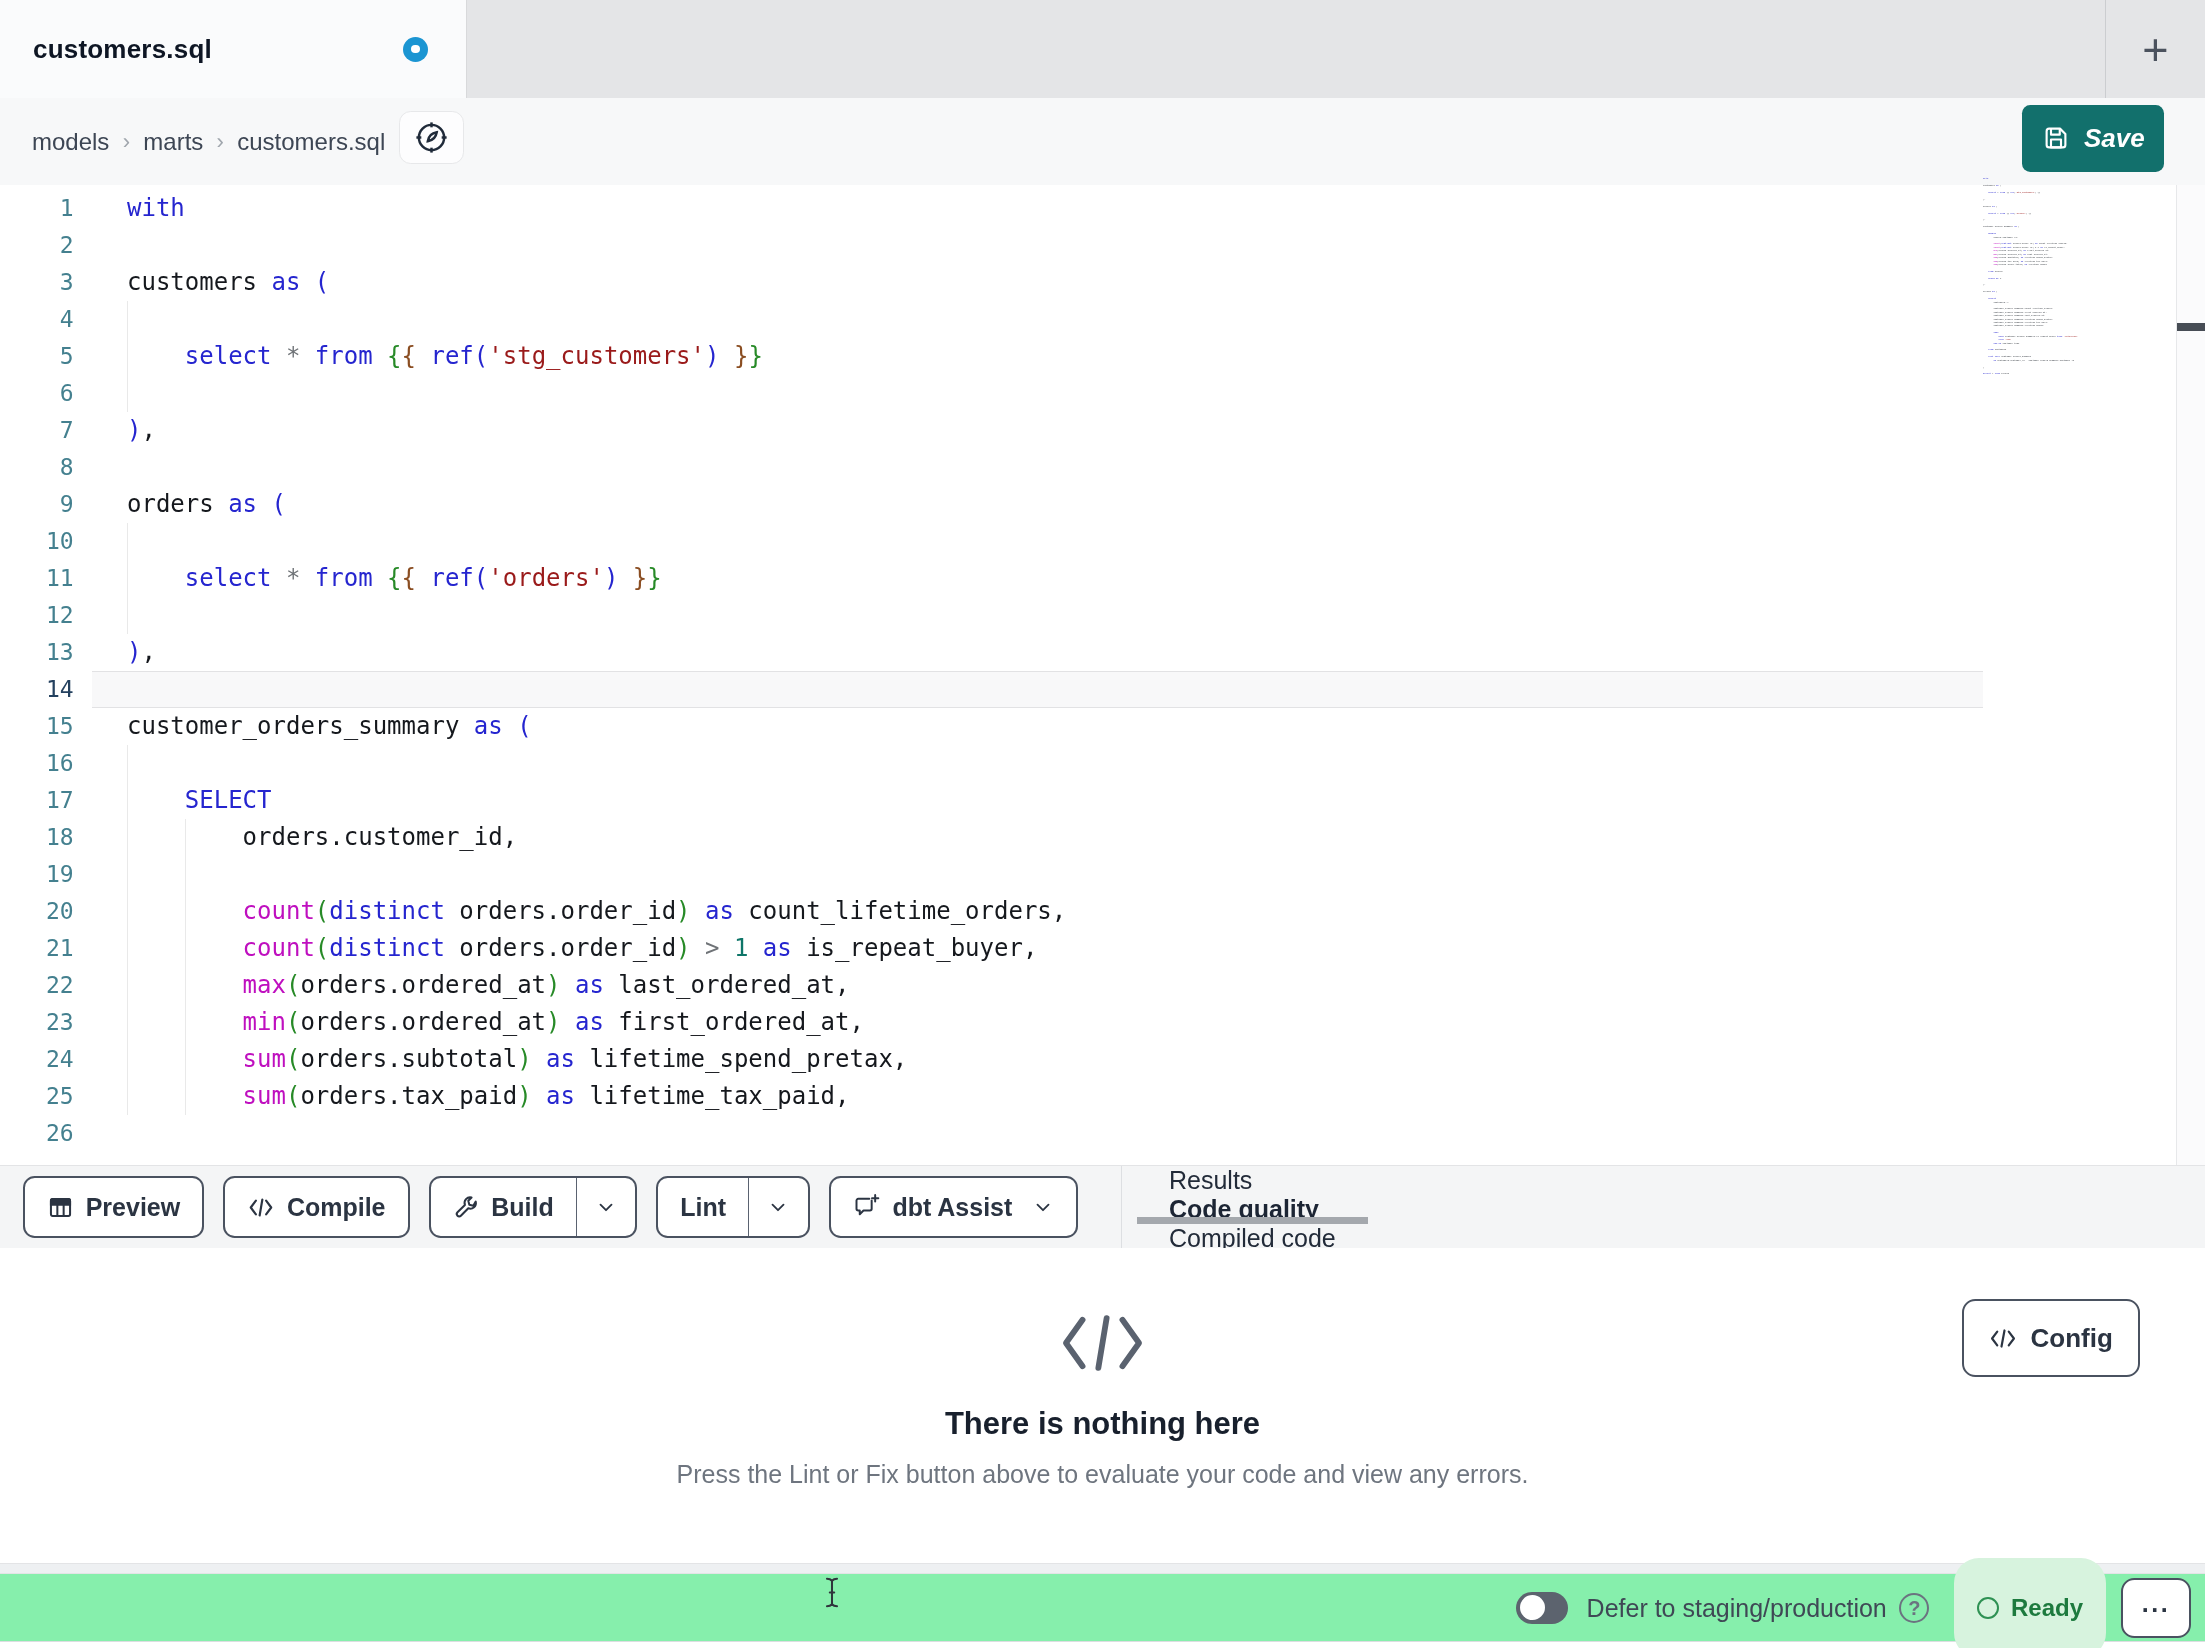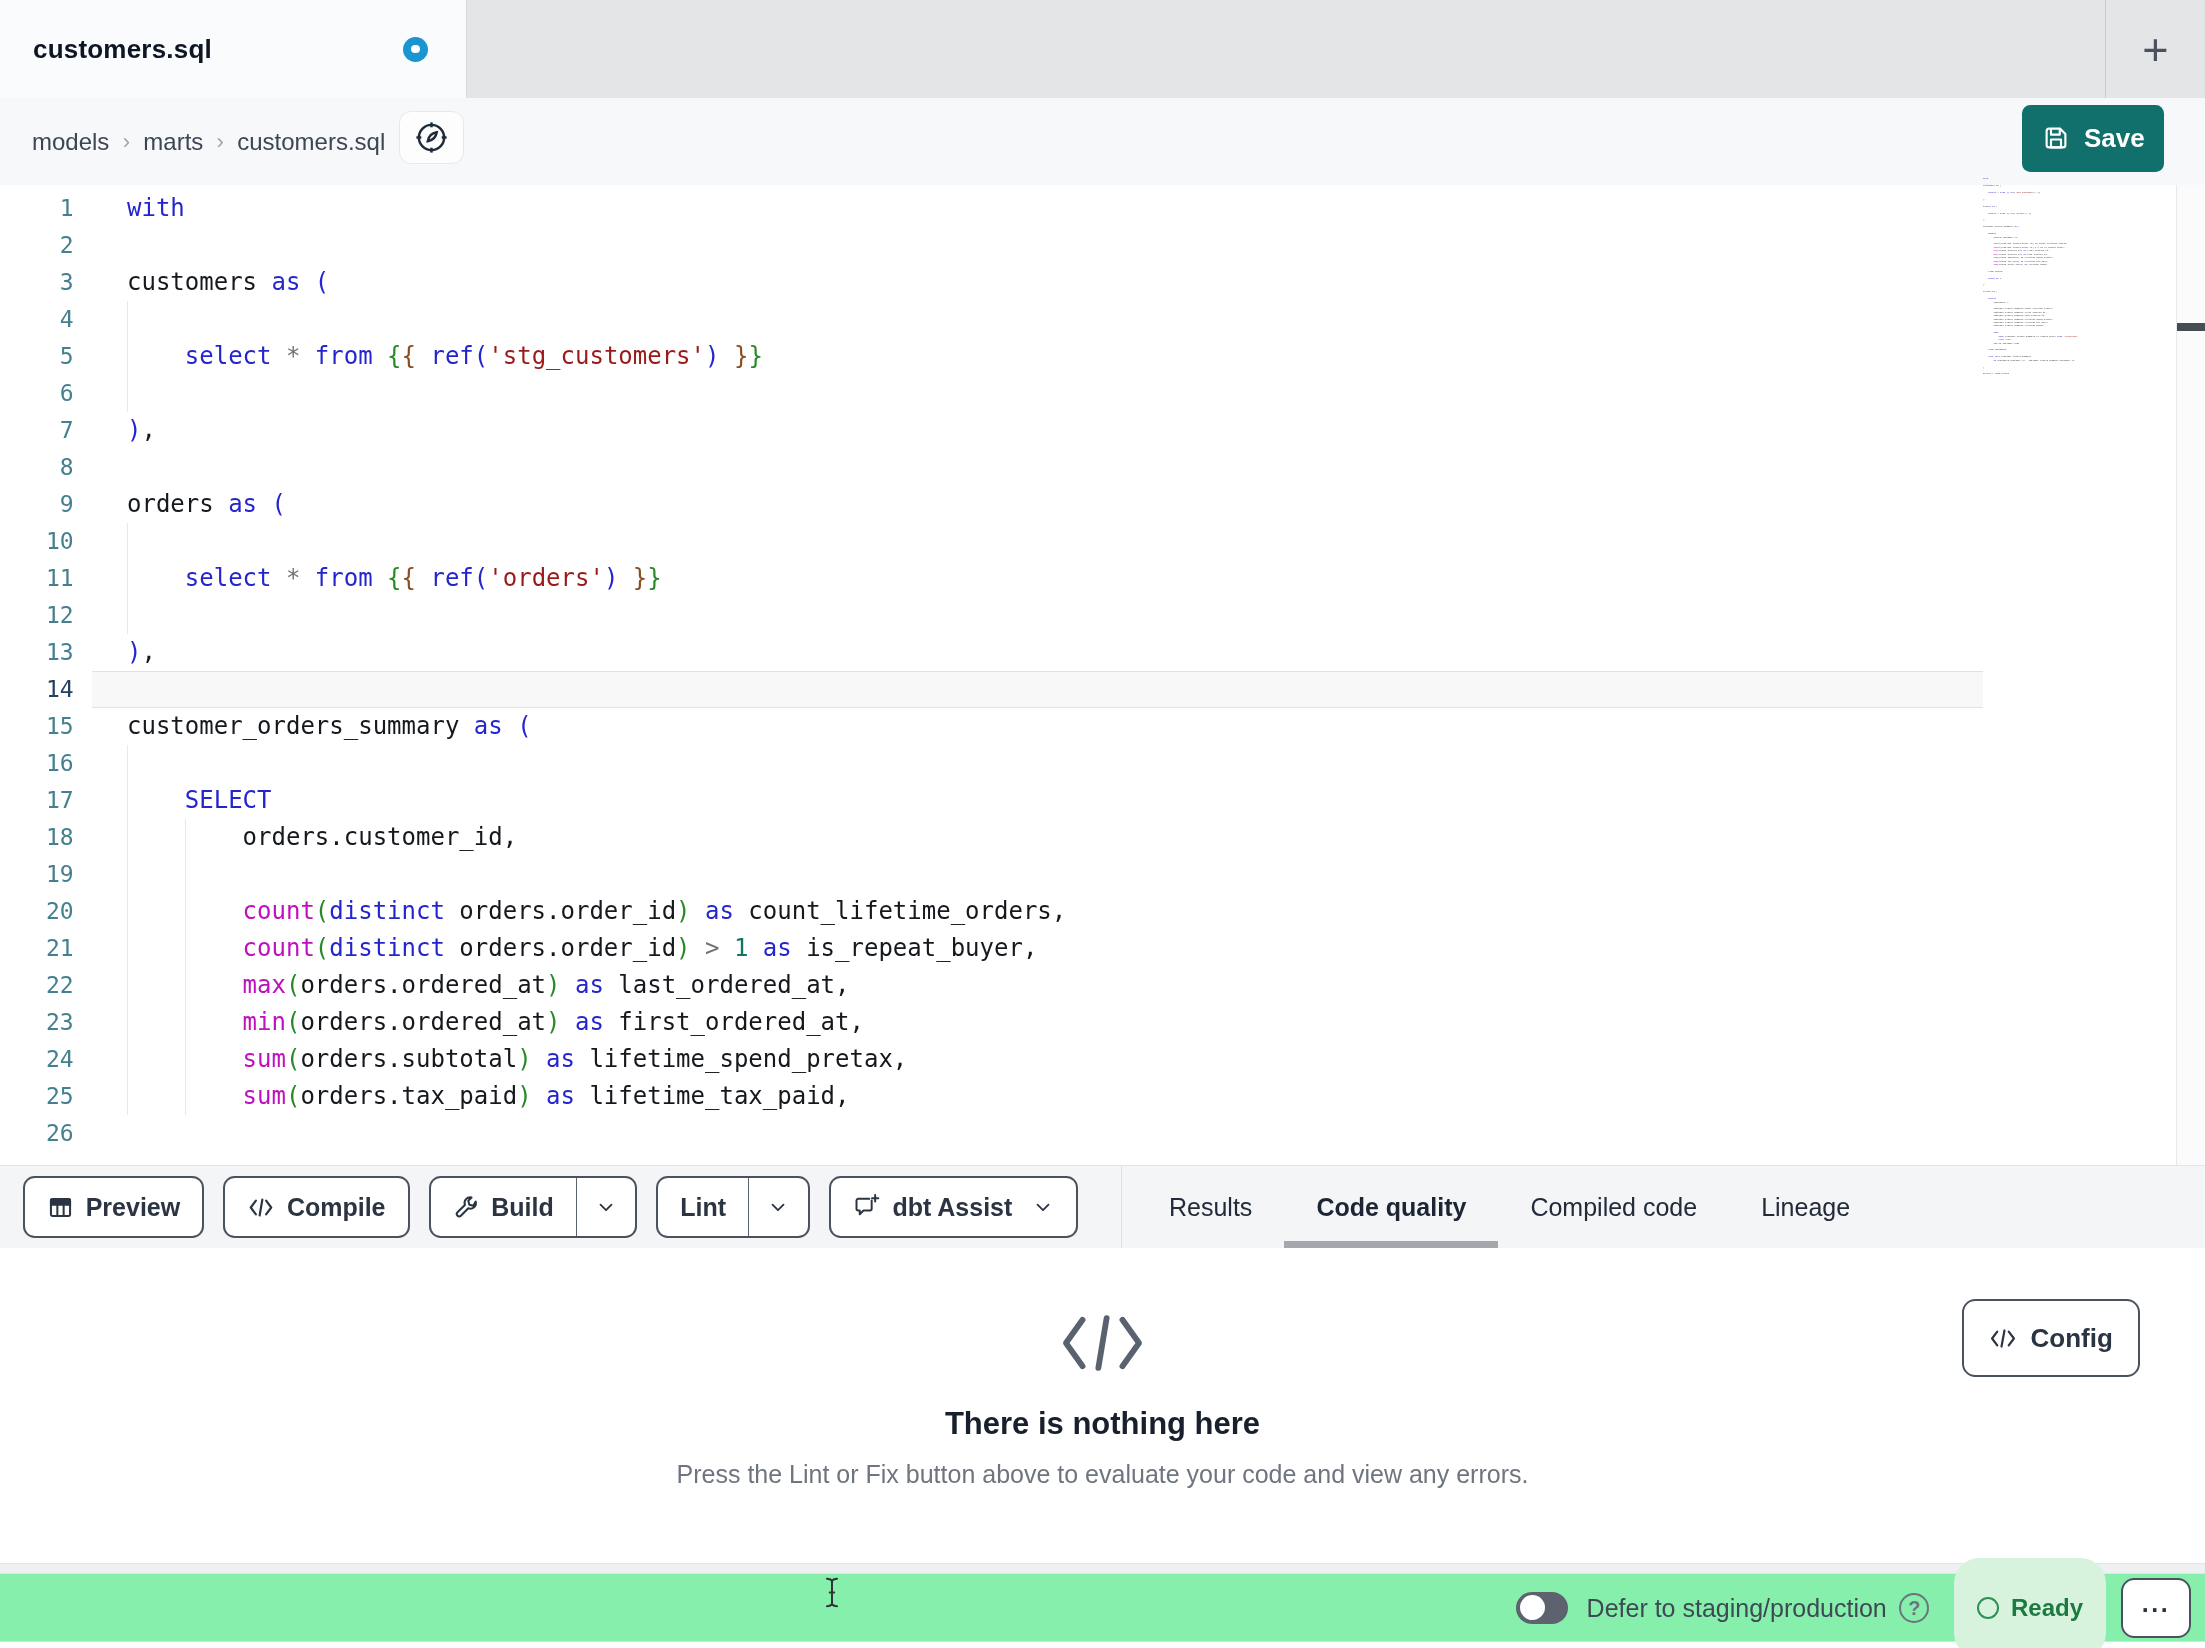--- a/index.html
+++ b/index.html
@@ -37,21 +37,21 @@
   }
   .breadcrumb{position:absolute;left:32px;top:0;height:88px;display:flex;align-items:center;gap:13.3px;font-size:24px;color:#3d4654;}
   .crumb-sep{color:#a0a6ad;font-size:22px;}
   .compass-btn{
     position:absolute;left:399px;top:13.3px;width:63px;height:51px;border-radius:11.7px;
     background:#fdfdfe;border:0.8px solid #e7e8ea;display:flex;align-items:center;justify-content:center;
   }
   .save-btn{
     position:absolute;left:2022px;top:6.7px;width:142px;height:67px;border-radius:8.3px;
     background:#12706c;display:flex;align-items:center;justify-content:center;gap:12.5px;
-    color:#fff;font-size:26px;font-weight:600;
+    color:#fff;font-size:26px;font-weight:600;font-style:italic;
   }
   
   .editor{position:absolute;left:0;top:185px;width:2205px;height:980px;background:#ffffff;}
   .gutter{position:absolute;left:0;top:5px;width:92px;font-family:"DejaVu Sans Mono",monospace;
     font-size:23px;color:#44808f;text-align:right;}
   .gutter .lnum{height:37px;line-height:37px;padding-right:18.3px;}
   .gutter .lnum.active{color:#24415f;}
   .code-col{position:absolute;left:92px;top:5px;width:1891px;font-family:"DejaVu Sans Mono",monospace;font-size:24px;}
   .row{position:relative;height:37px;line-height:37px;white-space:pre;padding-left:35px;box-sizing:border-box;}
   .row.active{background:#f8f8f9;border-top:1.7px solid #e2e2e4;border-bottom:1.7px solid #e2e2e4;}
@@ -83,21 +83,21 @@
   }
   .btnrow{position:absolute;left:23px;top:10px;display:flex;gap:19px;align-items:flex-start;}
   .btn{
     height:62px;border:2.1px solid #4a5260;border-radius:11.7px;background:#ffffff;
     display:flex;align-items:center;font-size:25px;font-weight:600;color:#2b3442;
     box-sizing:border-box;overflow:hidden;
   }
   .btn .seg{display:flex;align-items:center;gap:11.7px;padding:0 22px;height:100%;}
   .btn .seg.chev{padding:0 18.3px;border-left:1.3px solid #5a6270;}
   .toolband .vdiv{position:absolute;left:1121px;top:0;width:0.8px;height:100%;background:#dddfe2;}
-  .tabs{position:absolute;left:1137px;top:0;height:100%;display:flex;}
+  .tabs{position:absolute;left:1137px;top:0;height:100%;display:flex;flex-direction:column;}
   .ptab{position:relative;display:flex;align-items:center;padding:0 32px;font-size:25px;color:#222b39;height:100%;}
   .ptab.active{font-weight:700;color:#1c2534;}
   .ptab .underline{display:none;}
   .ptab.active .underline{display:block;position:absolute;left:0;right:0;bottom:0;height:6.7px;background:#a4a8ad;}
   
   .panel{position:absolute;left:0;top:1248px;width:2205px;height:315px;background:#ffffff;}
   .empty{position:absolute;left:0;top:0;width:2205px;text-align:center;}
   .empty-icon{margin-top:65px;}
   .empty-title{margin-top:33px;font-size:31px;font-weight:700;color:#18202d;}
   .empty-sub{margin-top:18.3px;font-size:25px;color:#6e757f;}

